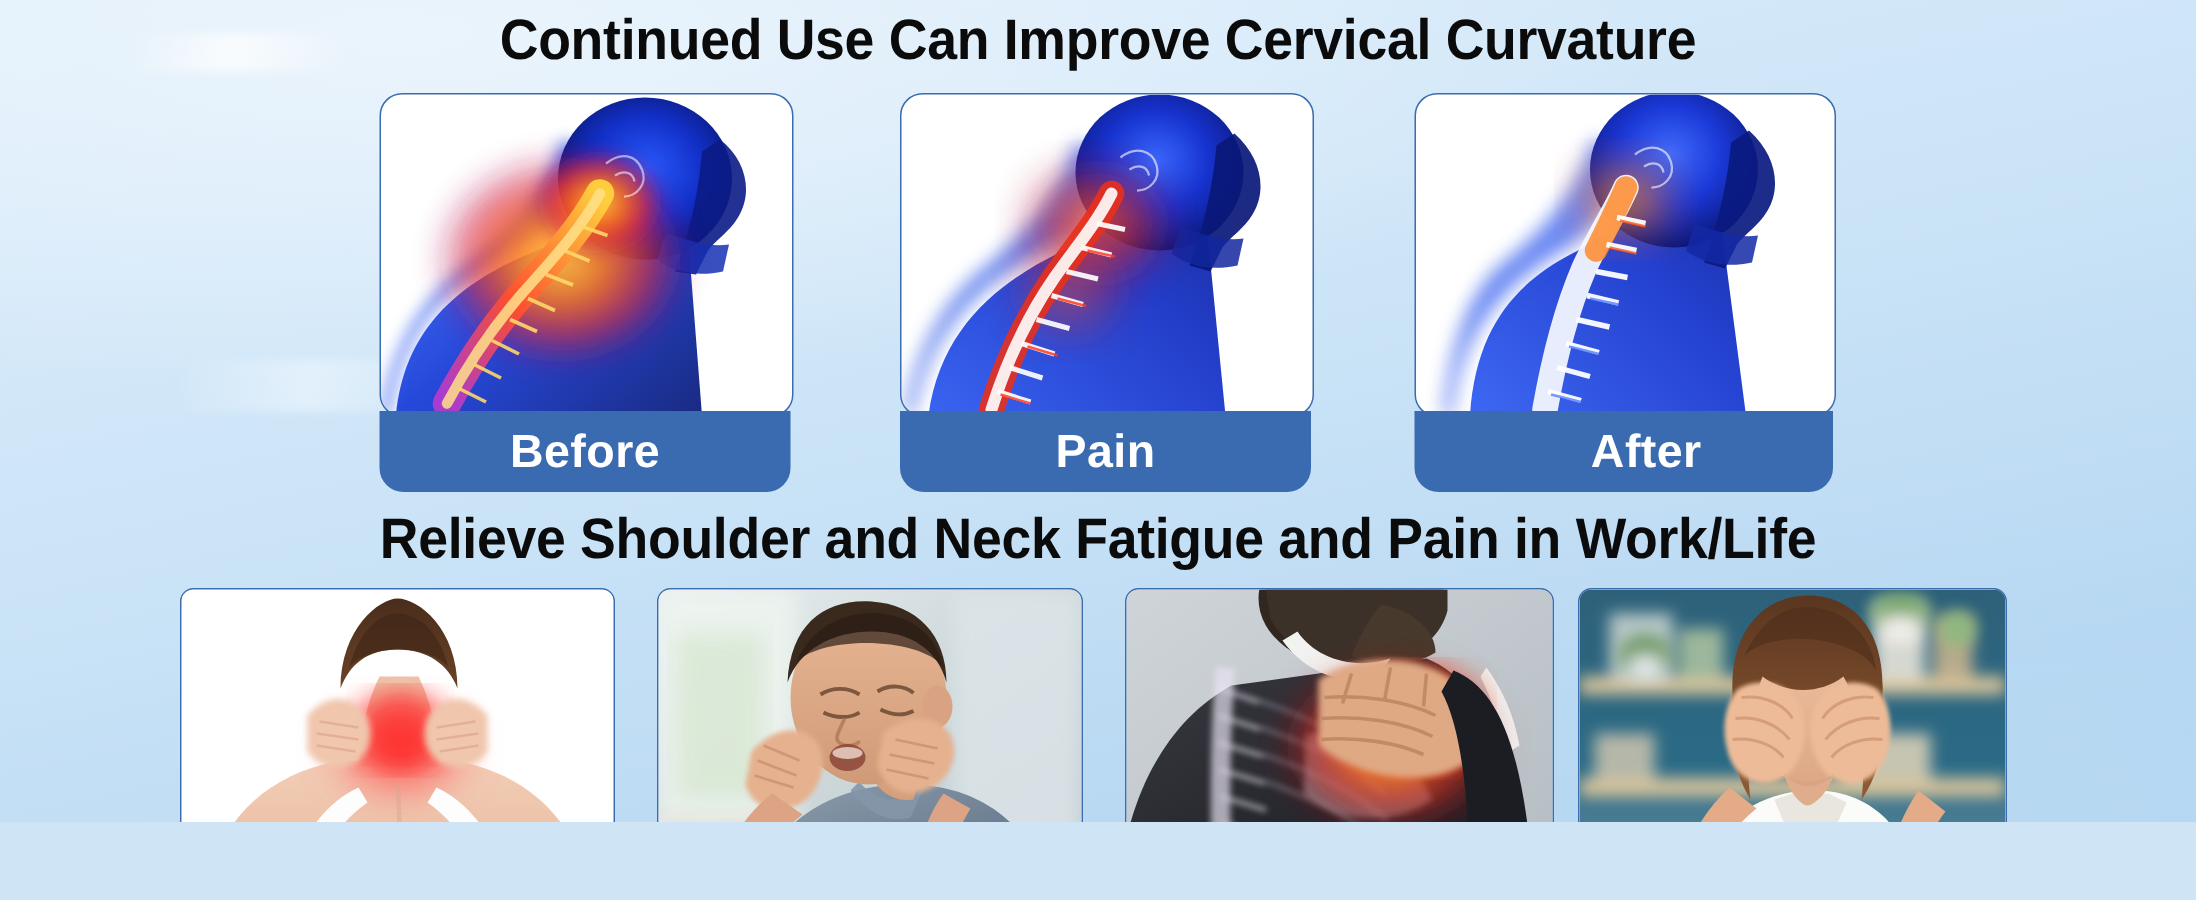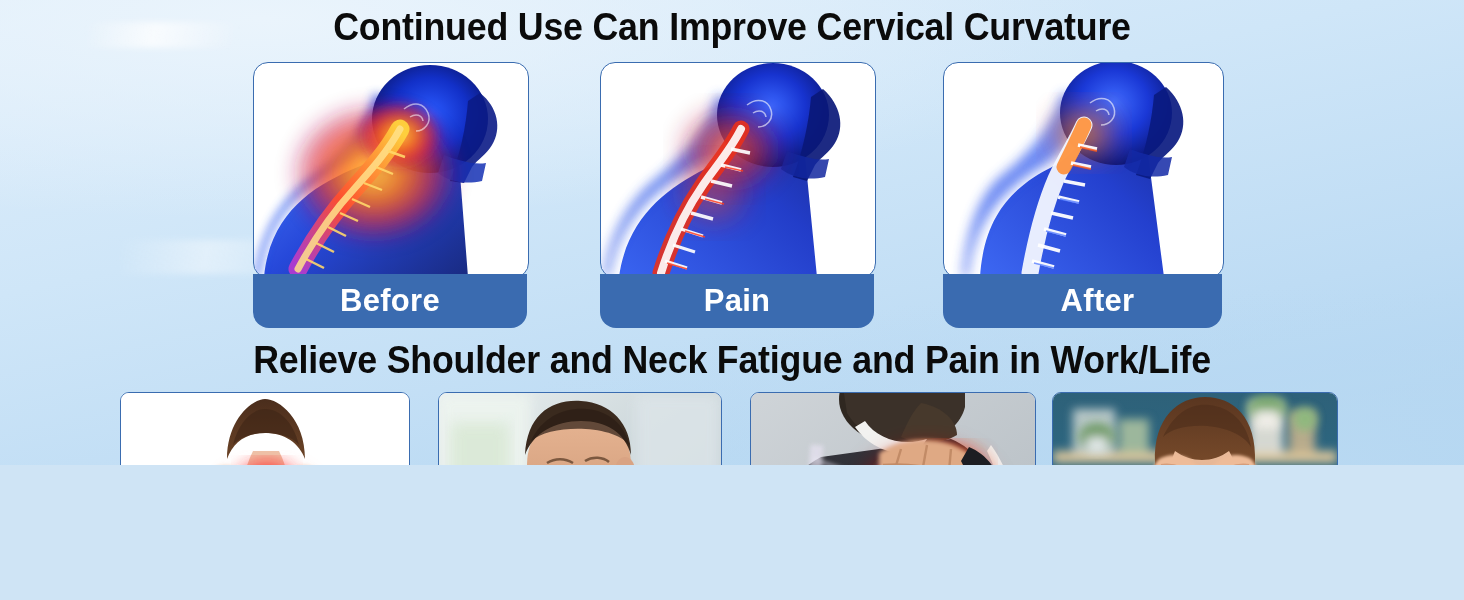--- a/index.html
+++ b/index.html
@@ -3,21 +3,21 @@
 <meta charset="utf-8">
 <title>Cervical Curvature Product Banner</title>
 <style>
   html,body{margin:0;padding:0;}
   body{
     width:1464px;height:600px;overflow:hidden;
     font-family:"Liberation Sans","DejaVu Sans",sans-serif;
     background:#cfe4f5;
   }
   .stage{
-    position:relative;width:1464px;height:465px;overflow:hidden;
+    position:relative;width:1464px;height:548px;overflow:hidden;
     background:
       radial-gradient(120% 90% at 18% 4%, #eaf4fc 0%, rgba(234,244,252,0) 48%),
       radial-gradient(100% 70% at 86% 100%, #b9d9f2 0%, rgba(185,217,242,0) 55%),
       linear-gradient(168deg,#dfeefb 0%,#cfe6f8 38%,#bedcf4 72%,#aed3f0 100%);
   }
   .sheen{
     position:absolute;left:86px;top:22px;width:150px;height:26px;
     background:linear-gradient(100deg,rgba(255,255,255,0) 0%,rgba(255,255,255,.72) 45%,rgba(255,255,255,0) 100%);
     filter:blur(3px);pointer-events:none;
   }

